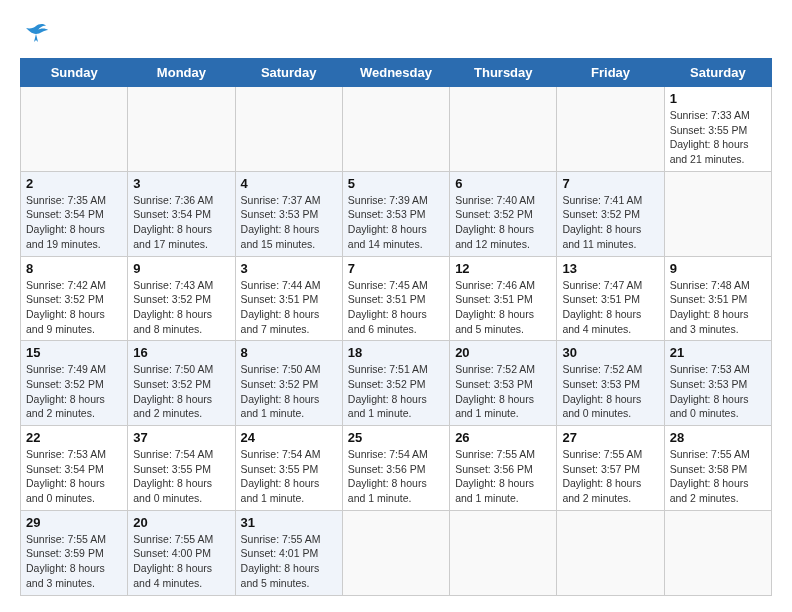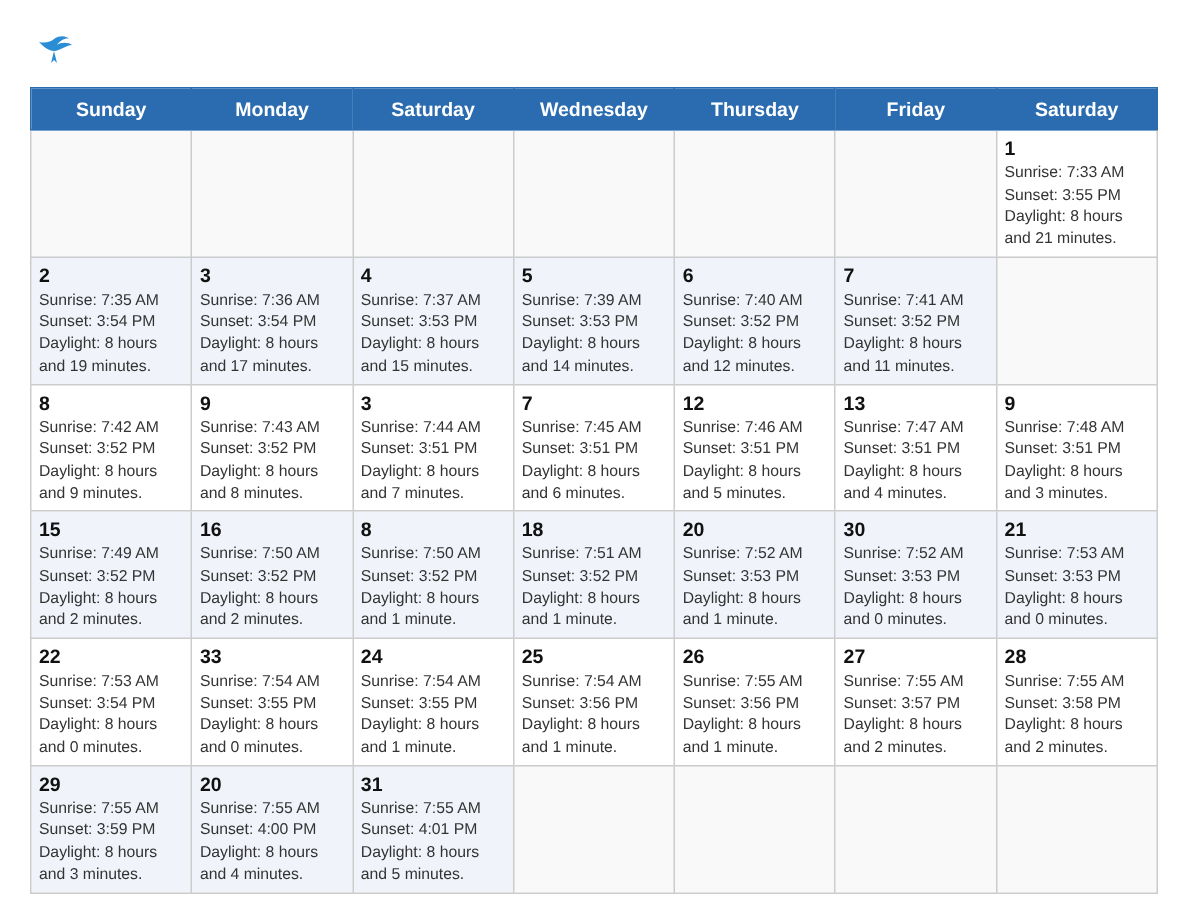--- a/index.html
+++ b/index.html
@@ -249,21 +249,21 @@
       </td>
       </tr>
       <tr>
         <td>
         <span class="day-num">22</span>
         <div class="day-info">
           Sunrise: 7:53 AM<br>Sunset: 3:54 PM<br>Daylight: 8 hours and 0 minutes.
         </div>
       </td>
         <td>
-        <span class="day-num">33</span>
+        <span class="day-num">37</span>
         <div class="day-info">
           Sunrise: 7:54 AM<br>Sunset: 3:55 PM<br>Daylight: 8 hours and 0 minutes.
         </div>
       </td>
         <td>
         <span class="day-num">24</span>
         <div class="day-info">
           Sunrise: 7:54 AM<br>Sunset: 3:55 PM<br>Daylight: 8 hours and 1 minute.
         </div>
       </td>

